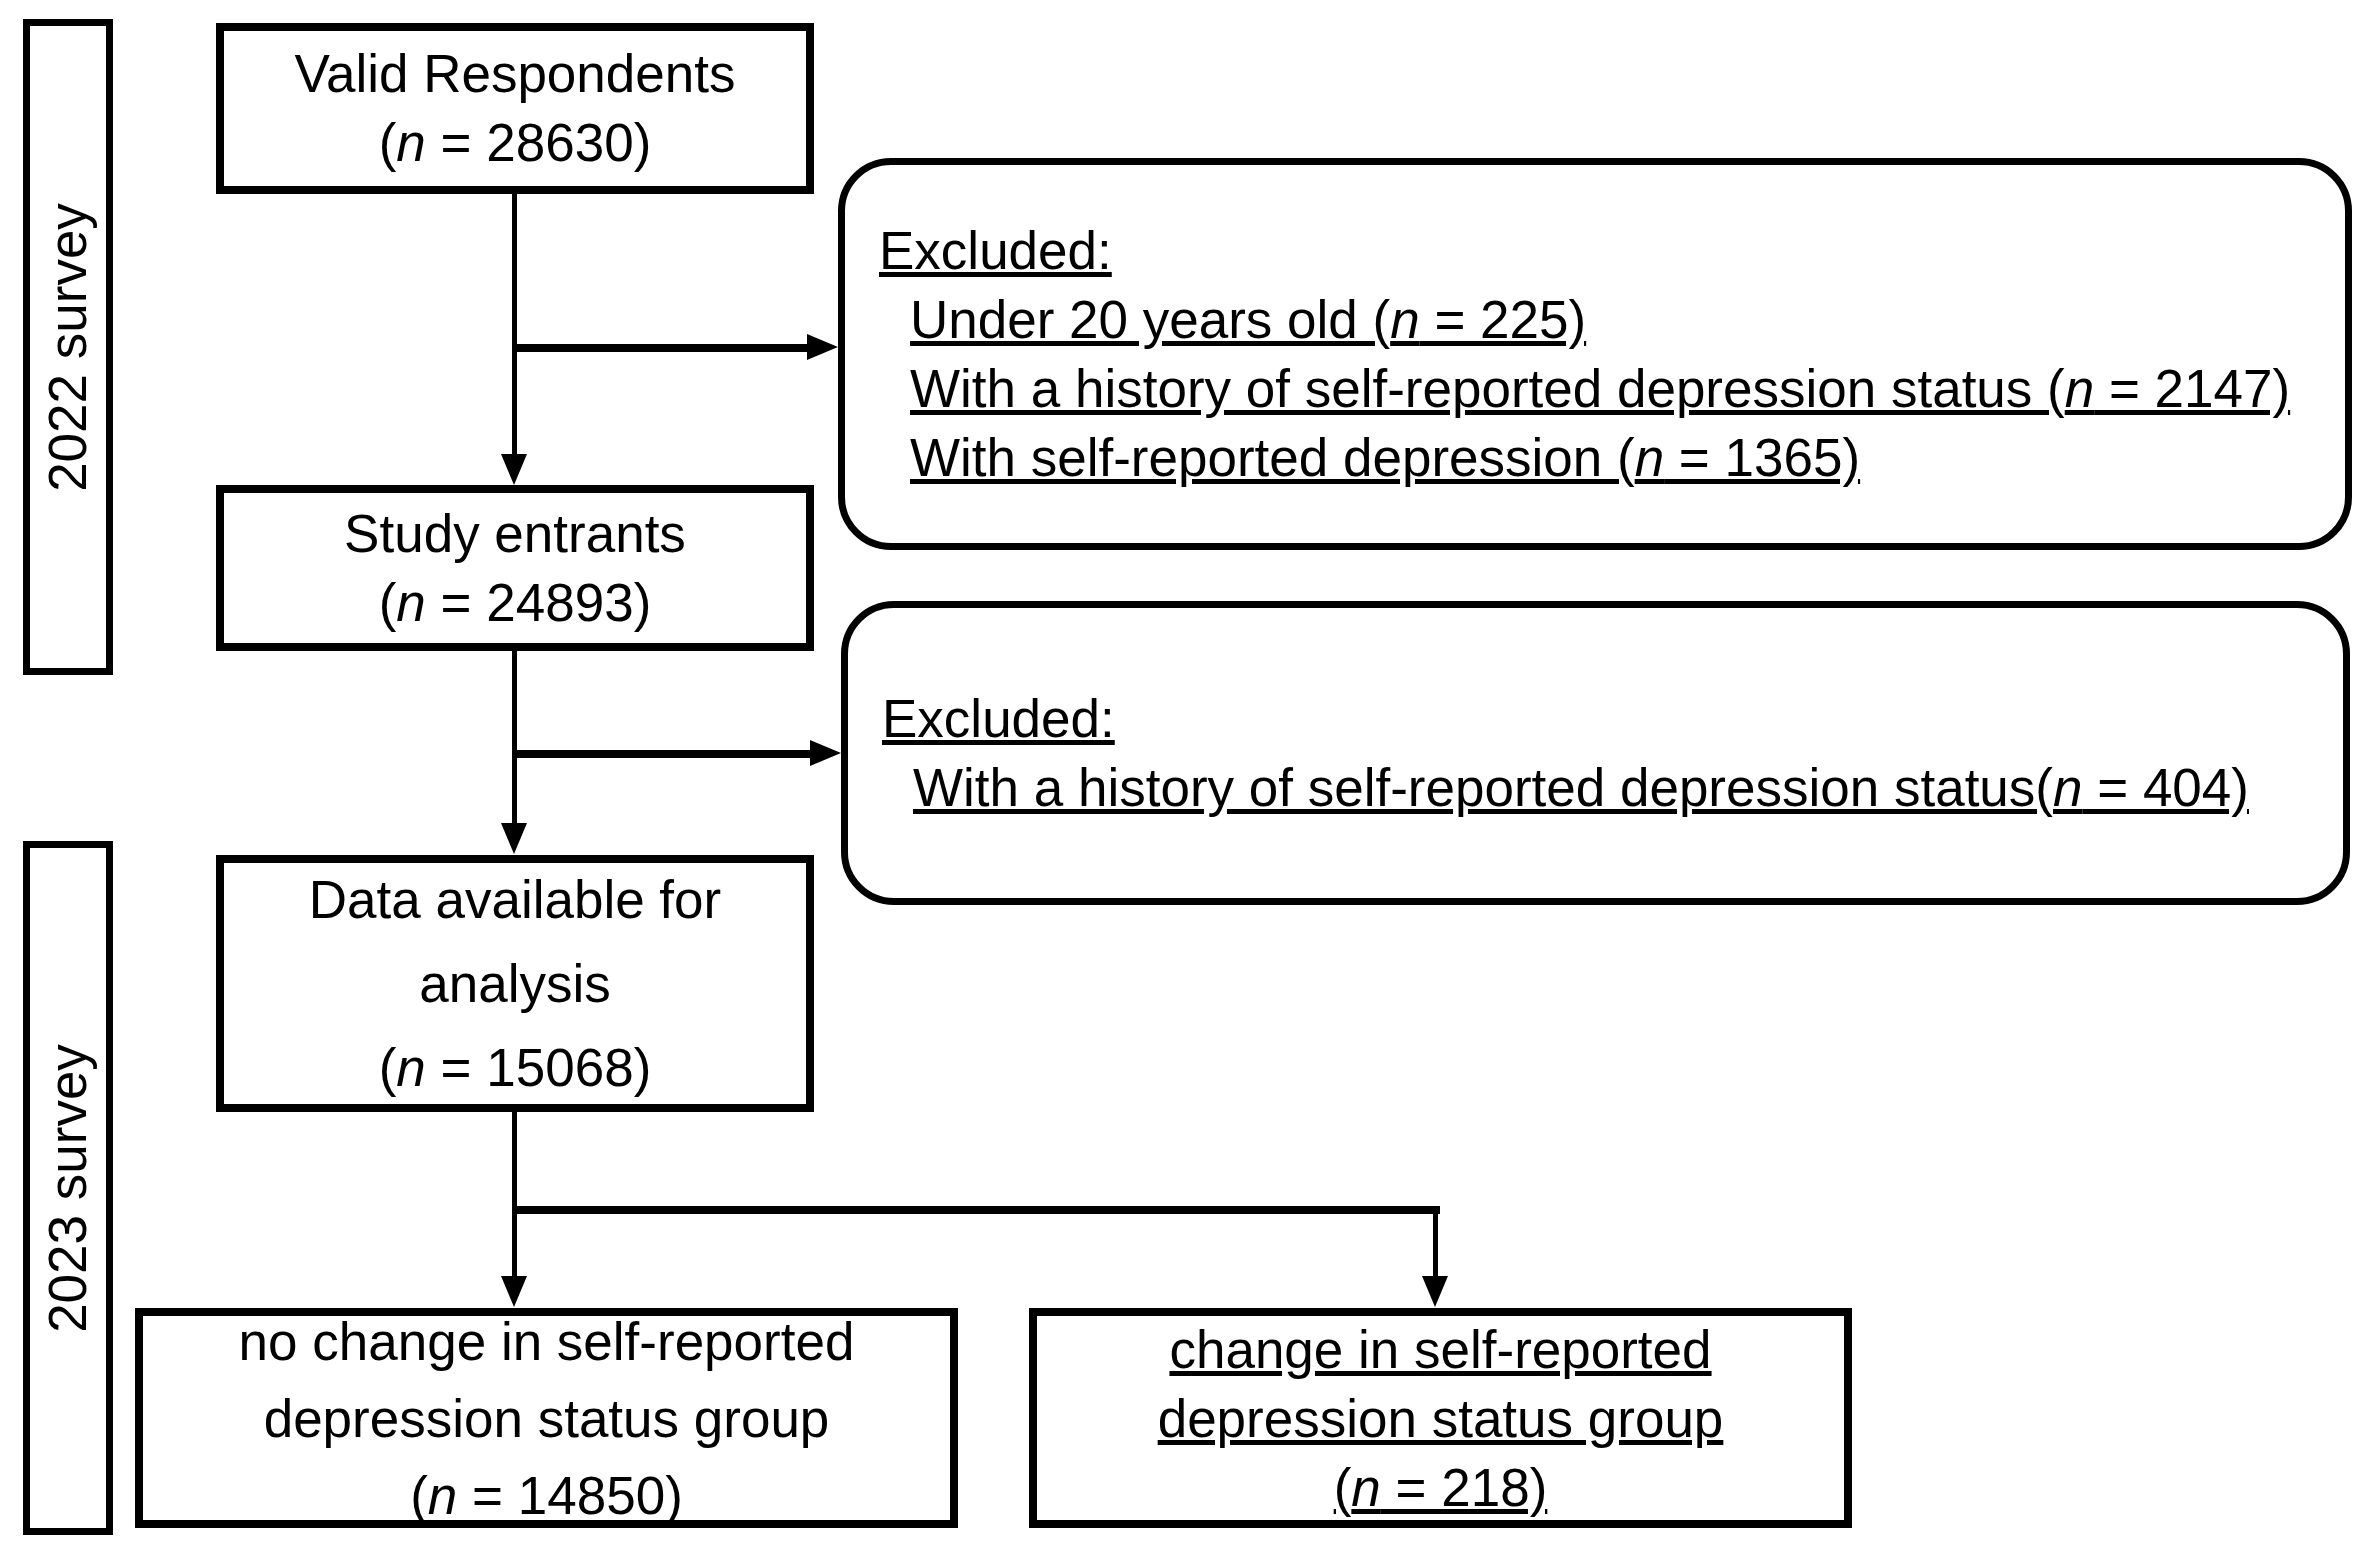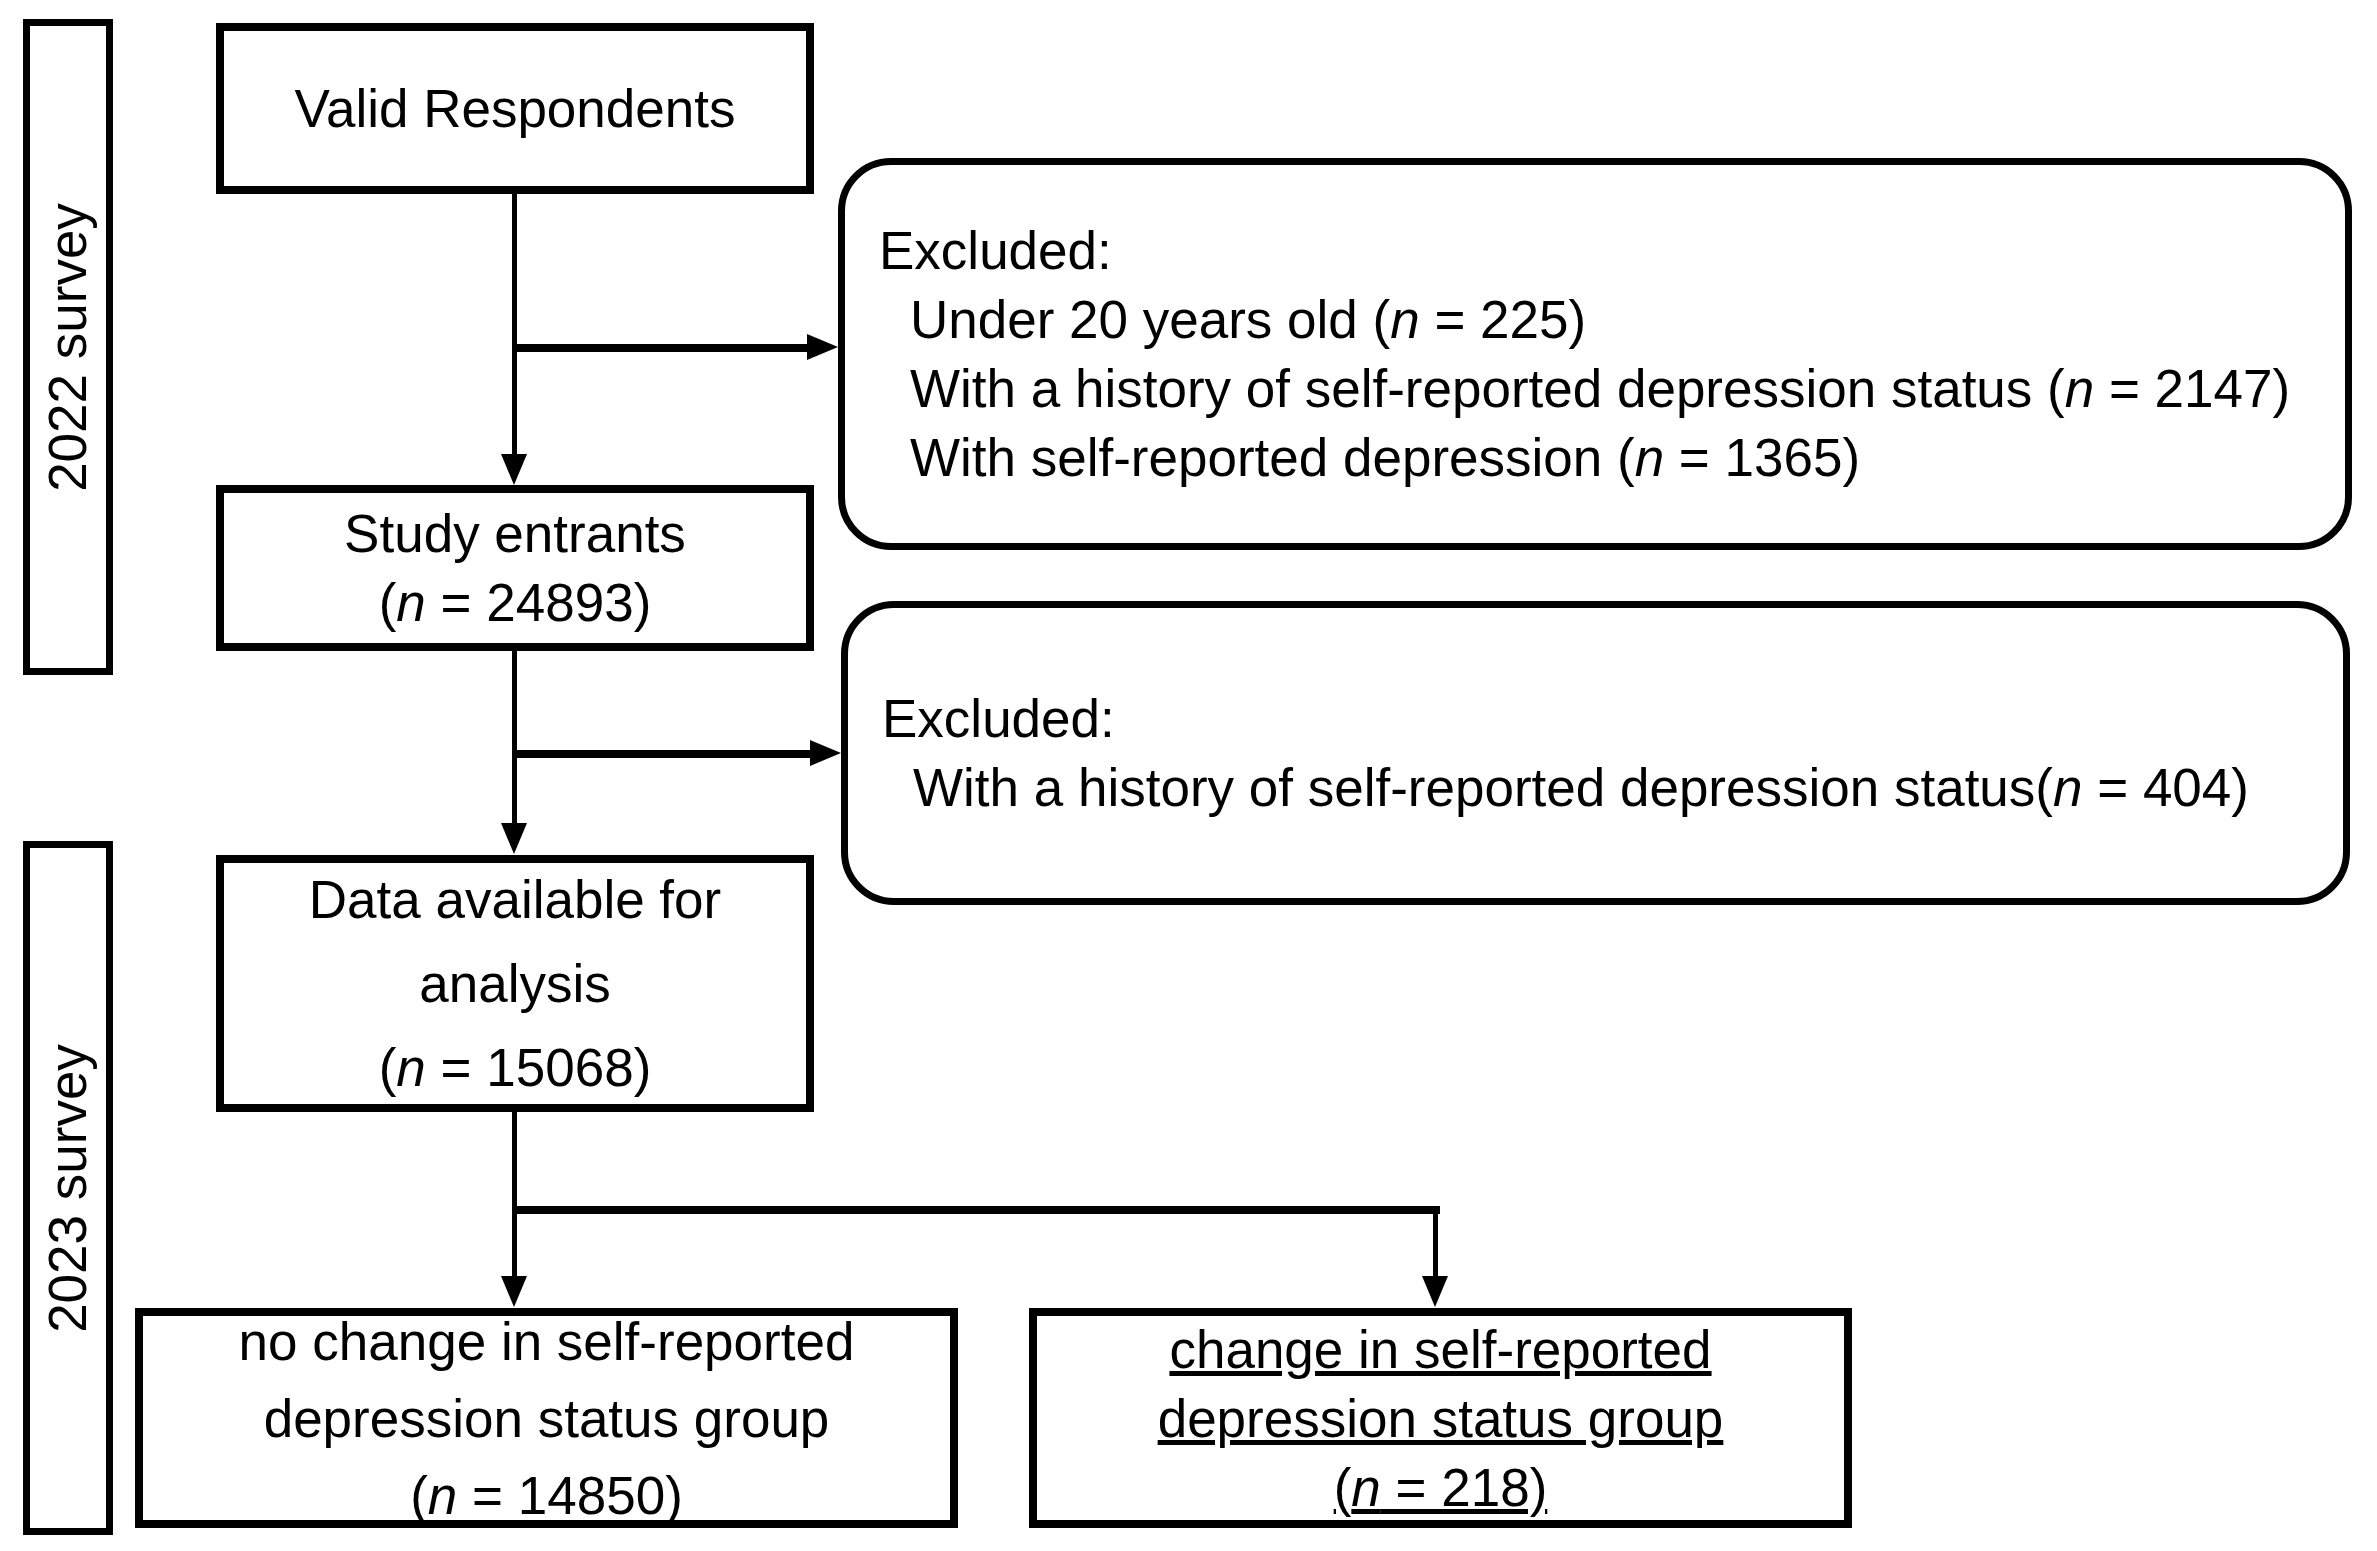--- a/index.html
+++ b/index.html
@@ -13,20 +13,21 @@
   .rect-box {
     position:absolute; box-sizing:border-box; border:8.1px solid var(--ink);
     background:var(--paper); display:flex; flex-direction:column;
     justify-content:center; align-items:center; text-align:right;
   }
   .round-box {
     position:absolute; box-sizing:border-box; border:7.5px solid var(--ink);
     border-radius:53px; background:var(--paper); display:flex; flex-direction:column;
     justify-content:center; align-items:flex-start; text-align:left;
     padding:0 25px 0 34px;
+    text-decoration:underline;
   }
   .round-box .item { padding-left:31px; }
   .stage-box {
     position:absolute; box-sizing:border-box; border:7.5px solid var(--ink);
     background:var(--paper); display:flex; align-items:center; justify-content:center;
   }
   .stage-box .vtext { transform:rotate(-90deg); white-space:nowrap; }
   .vline { position:absolute; width:5px; background:var(--ink); }
   .hline { position:absolute; height:7.5px; background:var(--ink); }
   .arrow-down {
@@ -50,20 +51,21 @@
   <div class="stage-box" style="left:22.5px; top:19px; width:90px; height:656px;">
     <div class="vtext">2022 survey</div>
   </div>
 
   <div class="stage-box" style="left:22.5px; top:841px; width:90px; height:694px;">
     <div class="vtext">2023 survey</div>
   </div>
 
   <div class="rect-box" style="left:216px; top:22.5px; width:598px; height:171px;">
     <div class="bline">Valid Respondents</div>
+    <div class="bline"><span>(</span><span class="nit">n</span><span> = 28630)</span></div>
   </div>
 
   <div class="round-box" style="left:838px; top:158px; width:1514px; height:392px;">
     <div class="bline">Excluded:</div>
     <div class="item bline"><span>Under 20 years old (</span><span class="nit">n</span><span> = 225)</span></div>
     <div class="item bline"><span>With a history of self-reported depression status (</span><span class="nit">n</span><span> = 2147)</span></div>
     <div class="item bline"><span>With self-reported depression (</span><span class="nit">n</span><span> = 1365)</span></div>
   </div>
 
   <div class="rect-box" style="left:216px; top:485px; width:598px; height:166px;">

